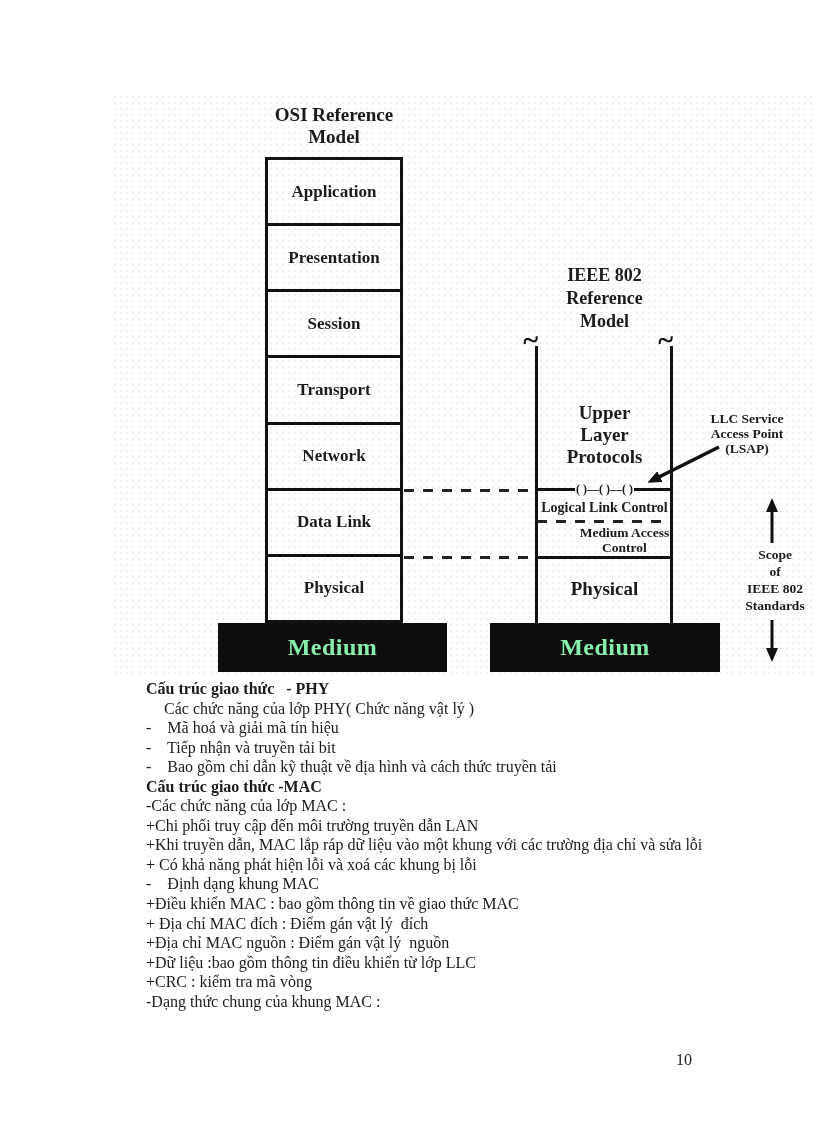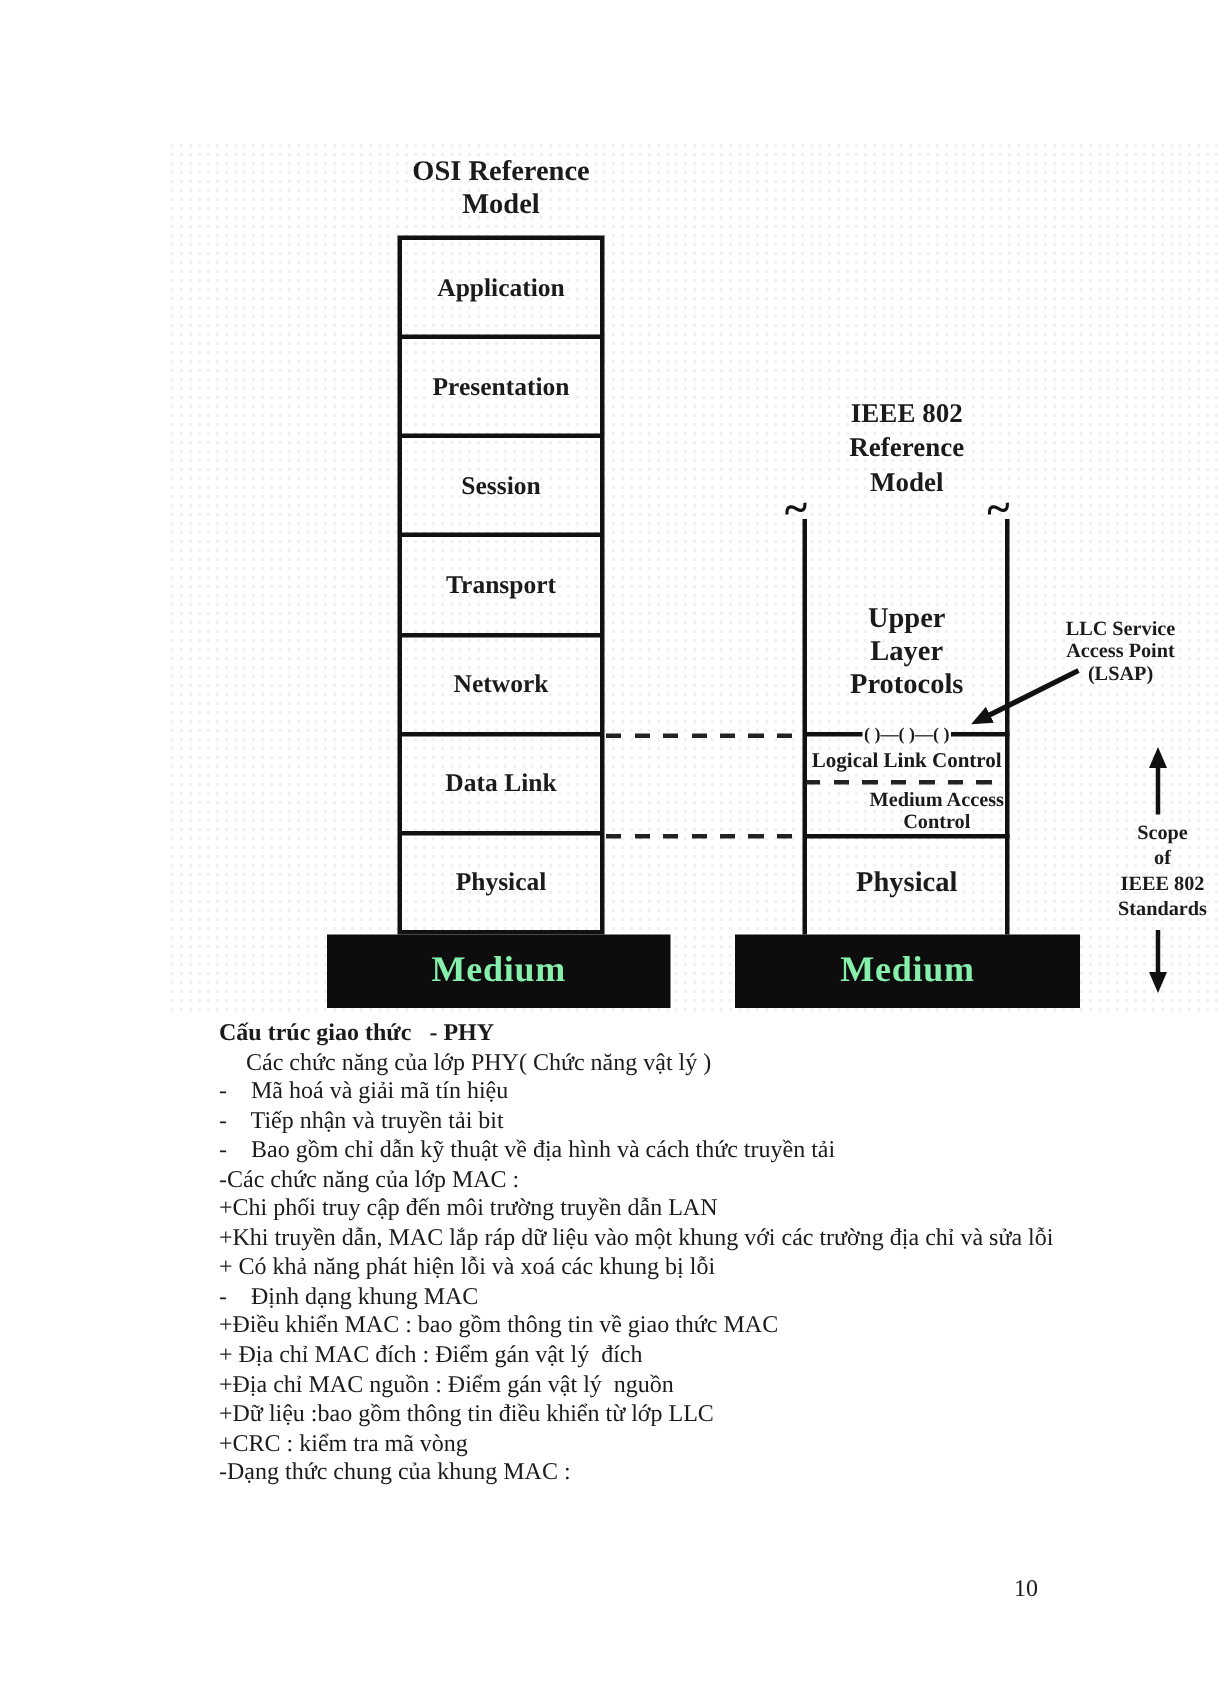--- a/index.html
+++ b/index.html
@@ -168,20 +168,21 @@
     <line x1="772" y1="543" x2="772" y2="502" stroke="#111" stroke-width="3" marker-end="url(#ah)"></line>
     <line x1="772" y1="620" x2="772" y2="658" stroke="#111" stroke-width="3" marker-end="url(#ah)"></line>
   </svg>
 
   <div class="abs textblock">
     <div class="tl b">Cấu trúc giao thức   - PHY</div>
     <div class="tl i1">Các chức năng của lớp PHY( Chức năng vật lý )</div>
     <div class="tl">-    Mã hoá và giải mã tín hiệu</div>
     <div class="tl">-    Tiếp nhận và truyền tải bit</div>
     <div class="tl">-    Bao gồm chỉ dẫn kỹ thuật về địa hình và cách thức truyền tải</div>
+    <div class="tl b">Cấu trúc giao thức -MAC</div>
     <div class="tl">-Các chức năng của lớp MAC :</div>
     <div class="tl">+Chi phối truy cập đến môi trường truyền dẫn LAN</div>
     <div class="tl">+Khi truyền dẫn, MAC lắp ráp dữ liệu vào một khung với các trường địa chỉ và sửa lỗi</div>
     <div class="tl">+ Có khả năng phát hiện lỗi và xoá các khung bị lỗi</div>
     <div class="tl">-    Định dạng khung MAC</div>
     <div class="tl">+Điều khiển MAC : bao gồm thông tin về giao thức MAC</div>
     <div class="tl">+ Địa chỉ MAC đích : Điểm gán vật lý  đích</div>
     <div class="tl">+Địa chỉ MAC nguồn : Điểm gán vật lý  nguồn</div>
     <div class="tl">+Dữ liệu :bao gồm thông tin điều khiển từ lớp LLC</div>
     <div class="tl">+CRC : kiểm tra mã vòng</div>

